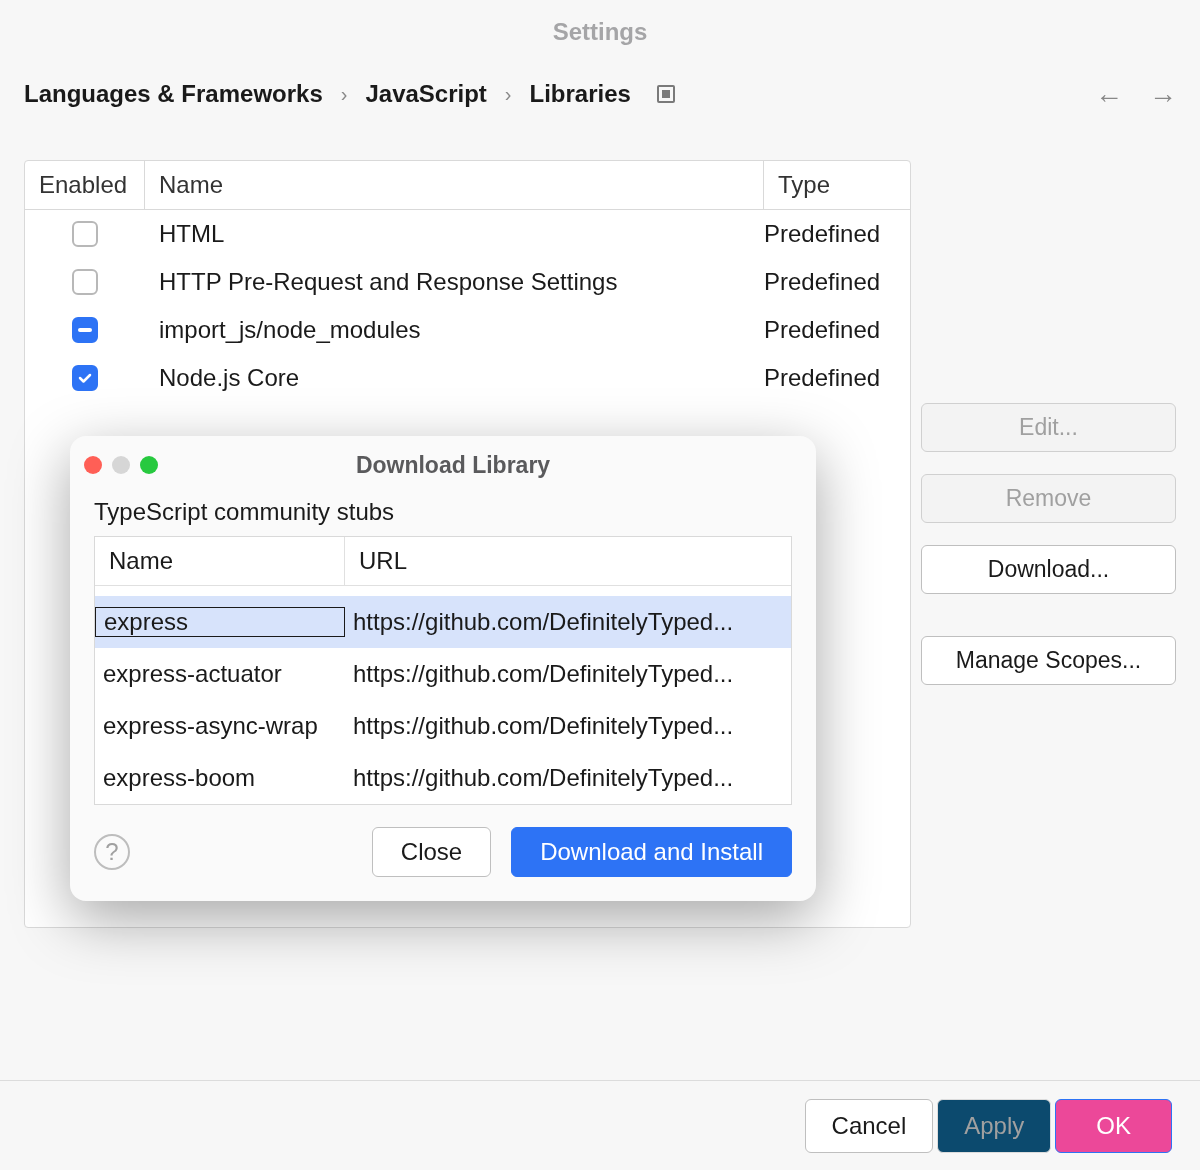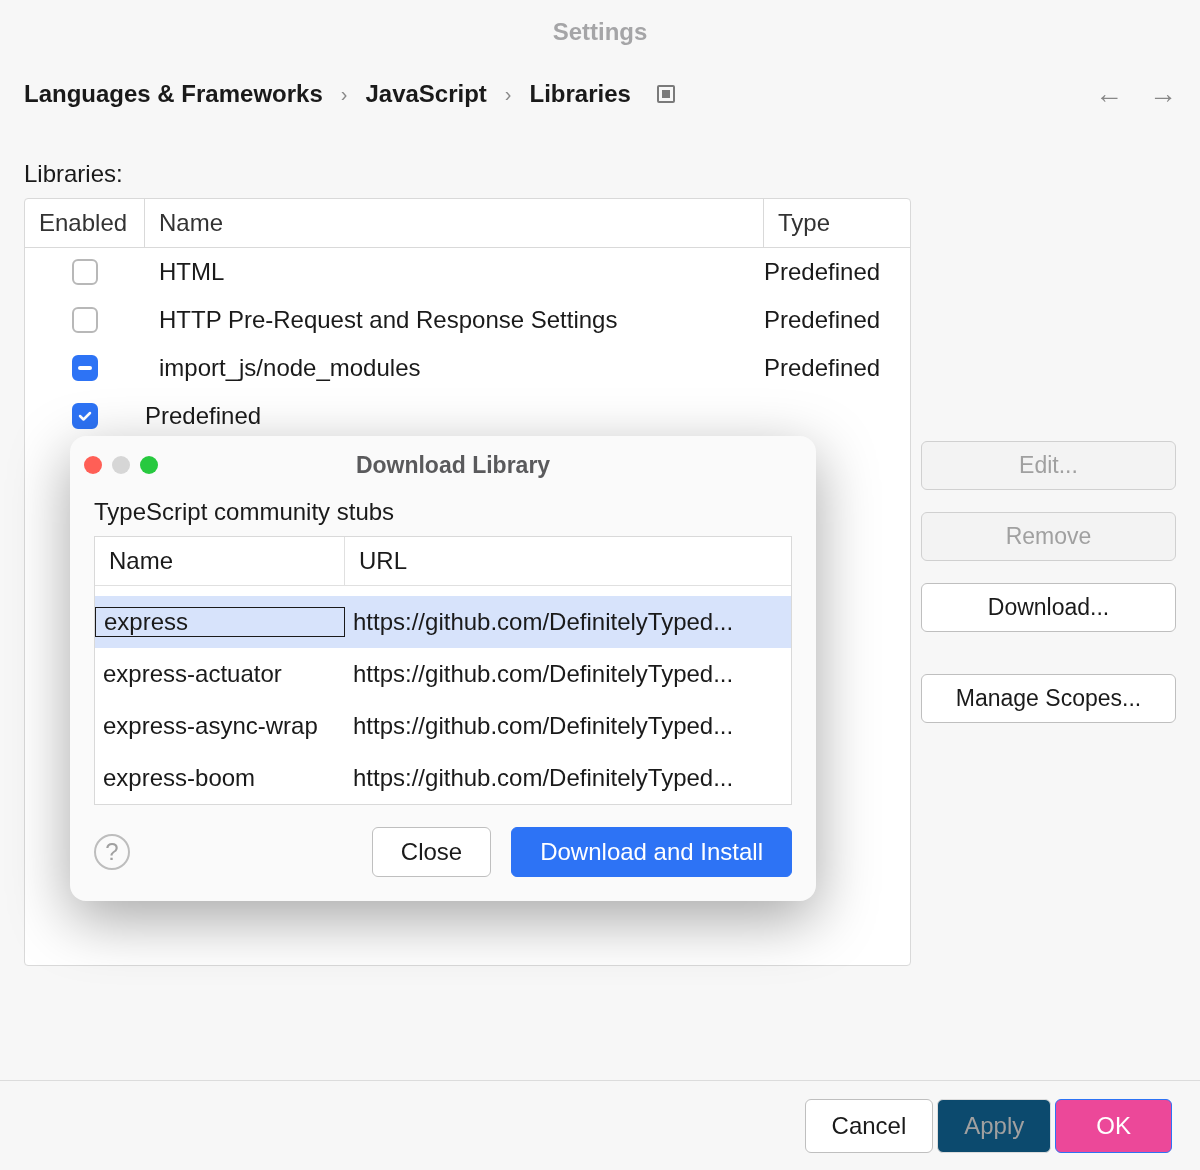--- a/index.html
+++ b/index.html
@@ -137,21 +137,20 @@
   <span class="sep">›</span>
   <span class="crumb strong">Libraries</span>
   <span class="inline-icon"></span>
   <div class="nav-arrows">
     <div class="nav-arrow">←</div>
     <div class="nav-arrow">→</div>
   </div>
 </div>
 
 <div class="content">
-  <div class="section-label">Libraries:</div>
   <div class="main-row">
     <div class="table">
       <div class="table-header">
         <div class="th col-enabled">Enabled</div>
         <div class="th col-name">Name</div>
         <div class="th col-type">Type</div>
       </div>
       <div class="table-body">
         <div class="row">
           <div class="cell-enabled">
@@ -175,20 +174,21 @@
           <div class="cell-type">Predefined</div>
         </div>
         <div class="row">
           <div class="cell-enabled">
               <div class="checkbox checked">
                 <svg width="16" height="16" viewBox="0 0 16 16" fill="none">
                   <path d="M3 8l3.5 3.5L13 5" stroke-width="2.5" stroke-linecap="round" stroke-linejoin="round"></path>
                 </svg>
               </div>
             </div>
+          <div class="cell-name">Node.js Core</div>
           <div class="cell-type">Predefined</div>
         </div>
       </div>
     </div>
     <div class="side-buttons">
       <div class="btn disabled">Edit...</div>
       <div class="btn disabled">Remove</div>
       <div class="btn">Download...</div>
       <div class="btn group-gap">Manage Scopes...</div>
     </div>

